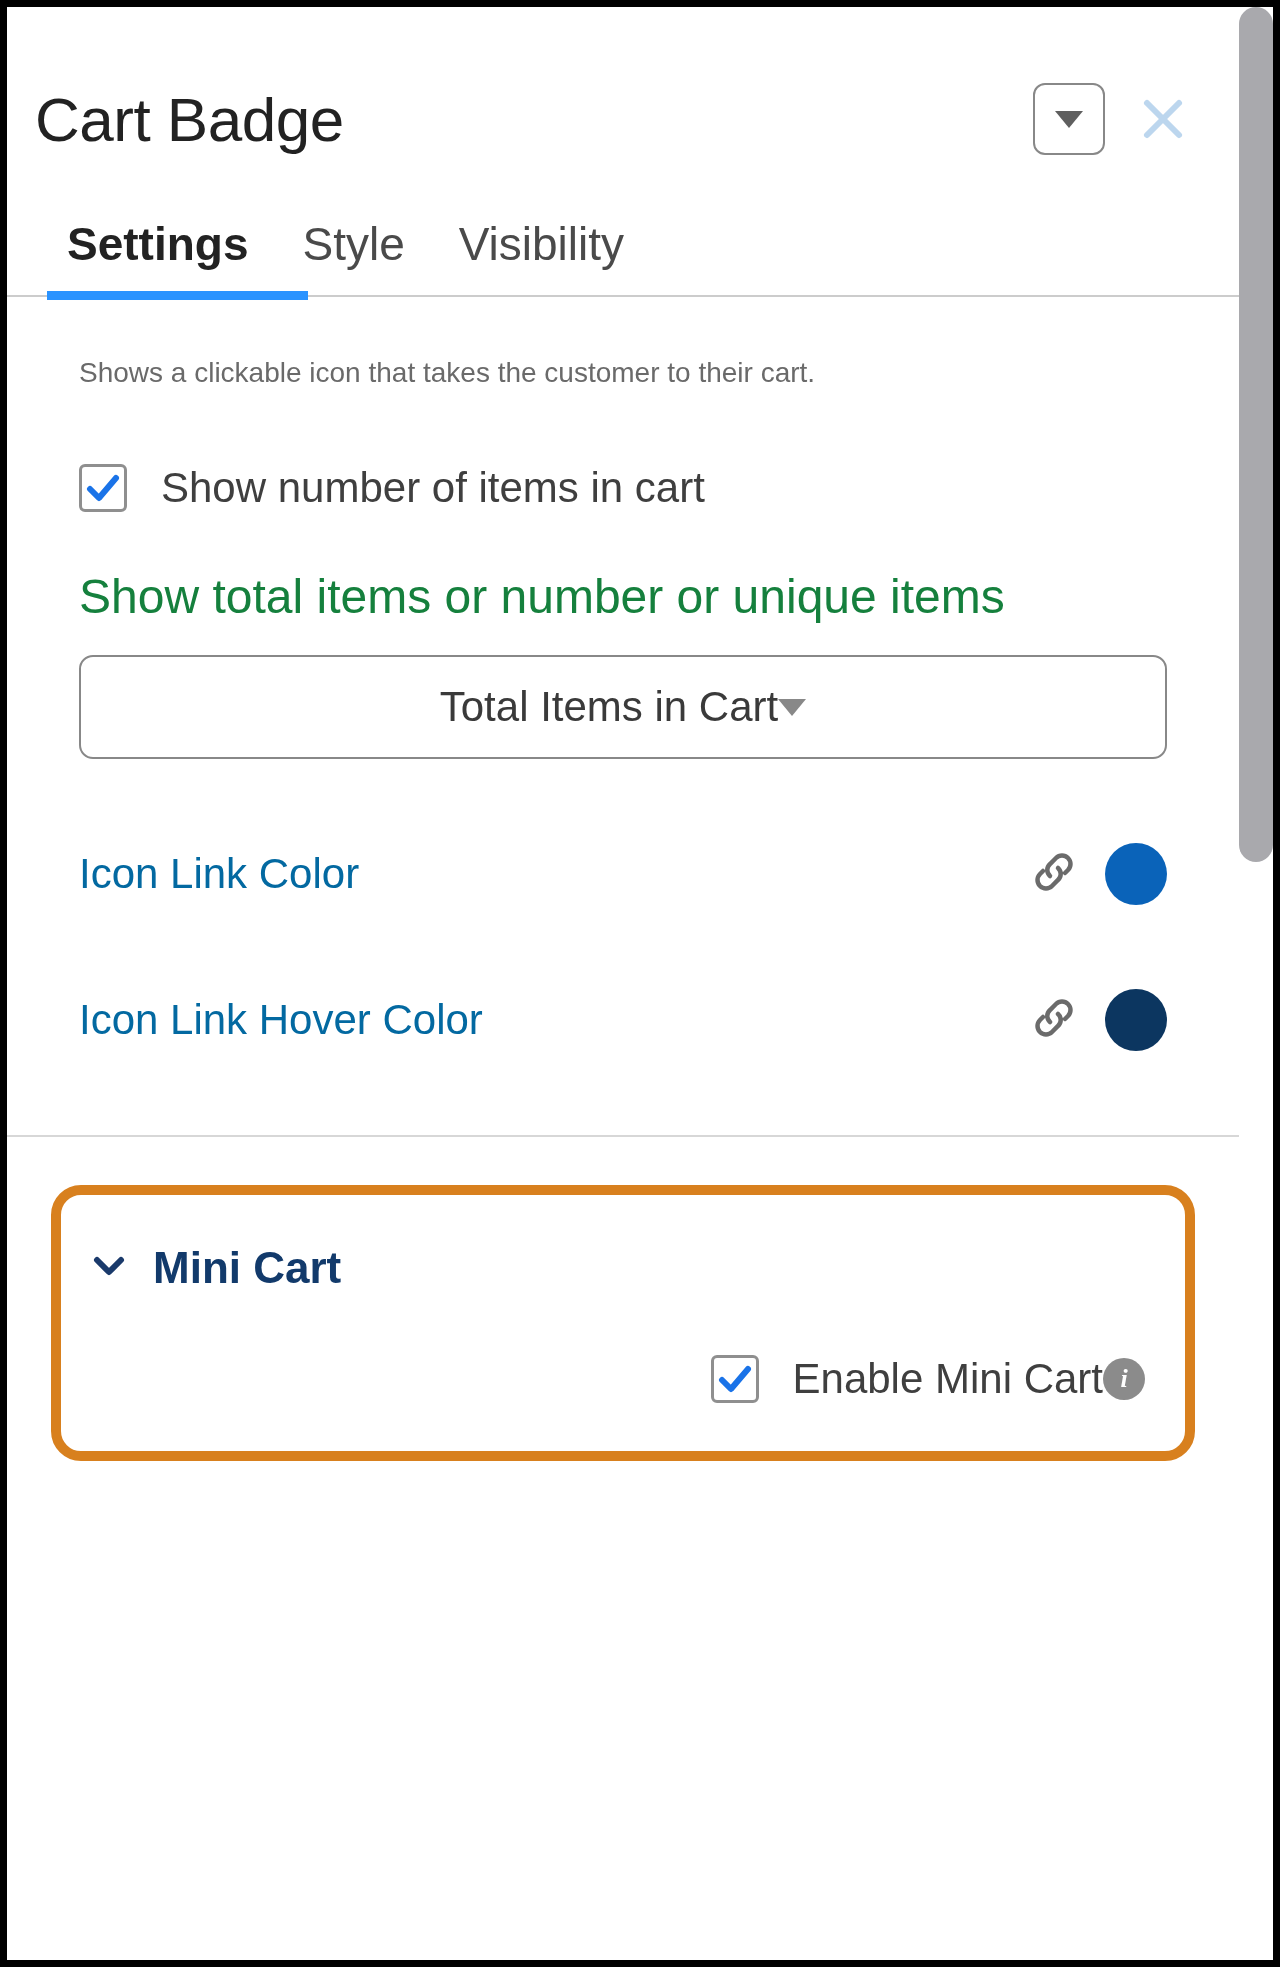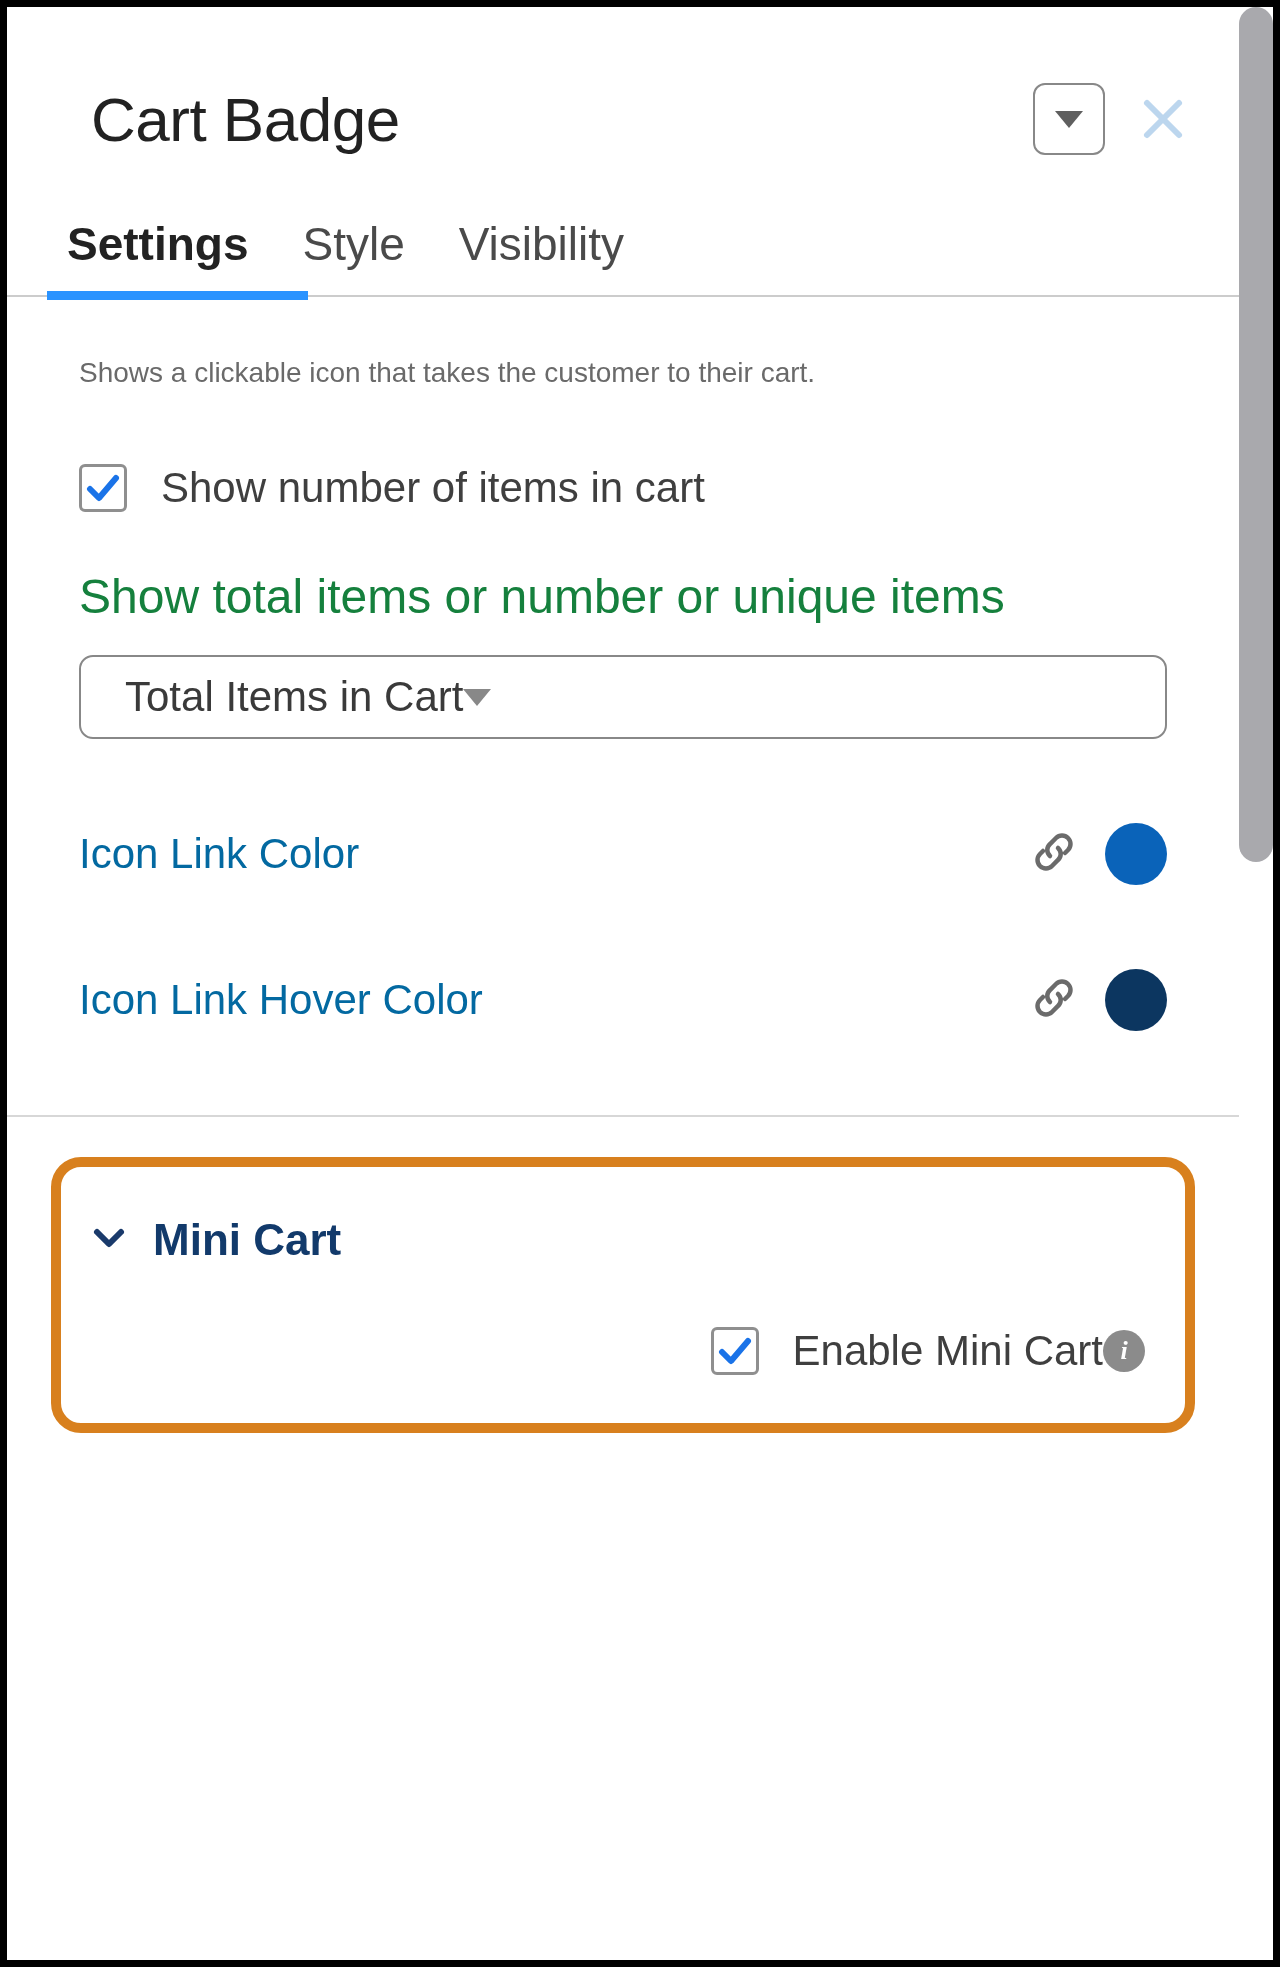--- a/index.html
+++ b/index.html
@@ -34,21 +34,21 @@
     background: #fff;
     display: flex;
     flex-direction: column;
   }
 
   
   .hdr {
     display: flex;
     align-items: center;
     justify-content: space-between;
-    padding: 76px 48px 62px 84px;
+    padding: 76px 48px 62px 28px;
   }
   .hdr-title {
     font-size: 62px;
     font-weight: 500;
     color: #222;
     letter-spacing: -0.5px;
   }
   .hdr-actions {
     display: flex;
     align-items: center;
@@ -133,24 +133,24 @@
 
   .field-label {
     font-size: 48px;
     color: #15803d;
     line-height: 1.45;
     margin-bottom: 24px;
   }
   .select {
     border: 2px solid #888;
     border-radius: 14px;
-    height: 84px;
-    display:flex;
-    align-items:center;
-    justify-content:flex-start;
+    height: 104px;
+    display:flex;
+    align-items:center;
+    justify-content:center;
     padding: 0 44px;
     margin-bottom: 84px;
   }
   .select-value {
     font-size: 42px;
     color: #3a3a3a;
   }
   .select .tri {
     width:0;height:0;
     border-left:14px solid transparent;
@@ -183,20 +183,21 @@
   
   .divider {
     height: 2px;
     background: #d7d7d7;
     margin: 0 -72px 0 -72px;
   }
 
   
   .highlight-wrap {
     padding-top: 40px;
+    margin-top: 8px;
   }
   .highlight {
     border: 10px solid #d8801e;
     border-radius: 30px;
     padding: 48px 40px 48px 30px;
     margin: 0 -28px;
     display:flex;
     flex-direction:column;
     gap: 62px;
   }

